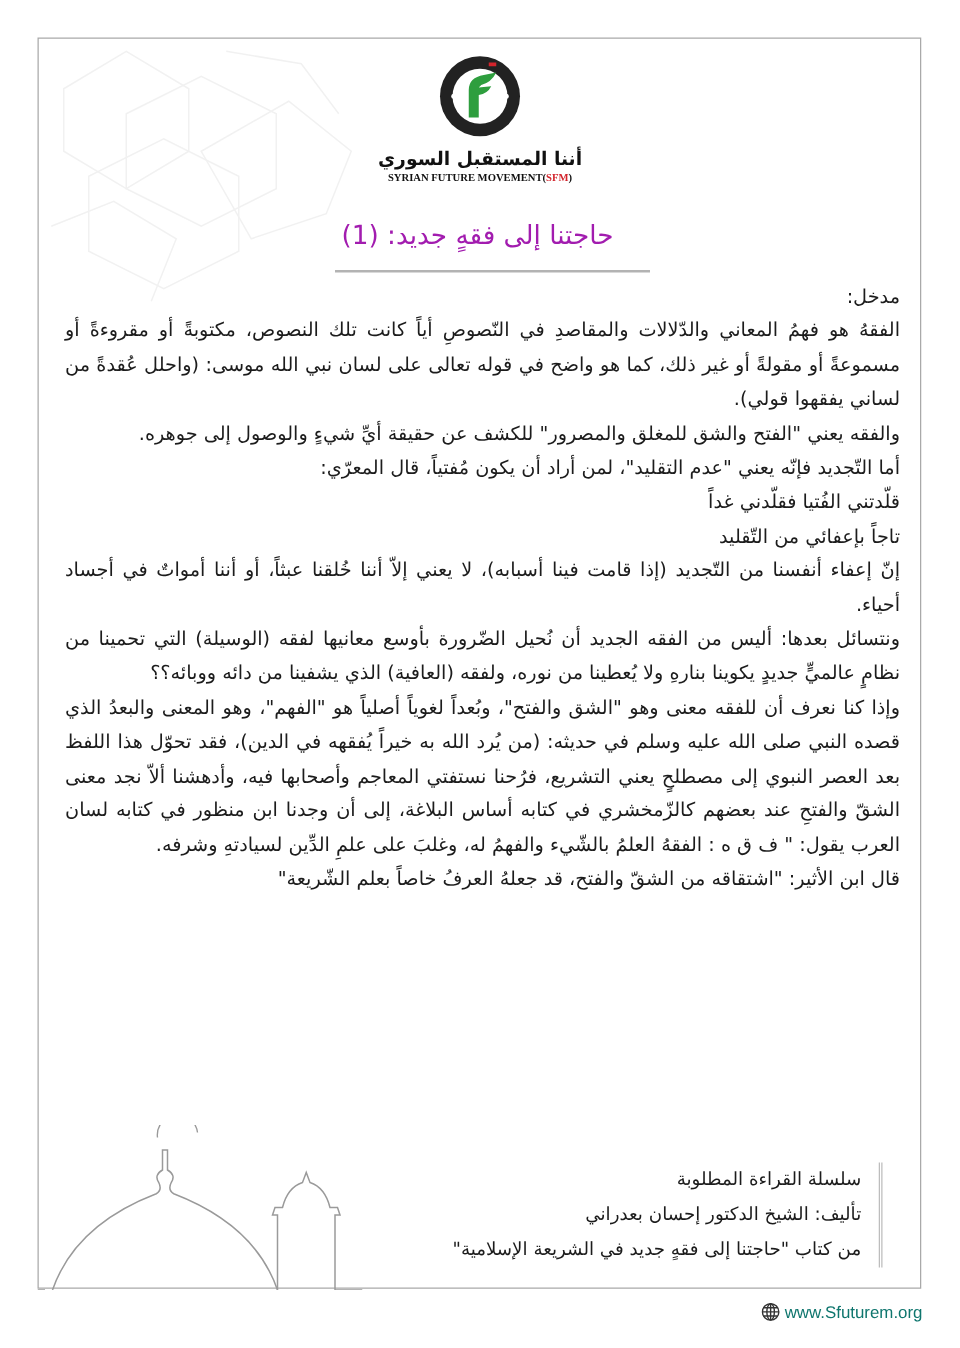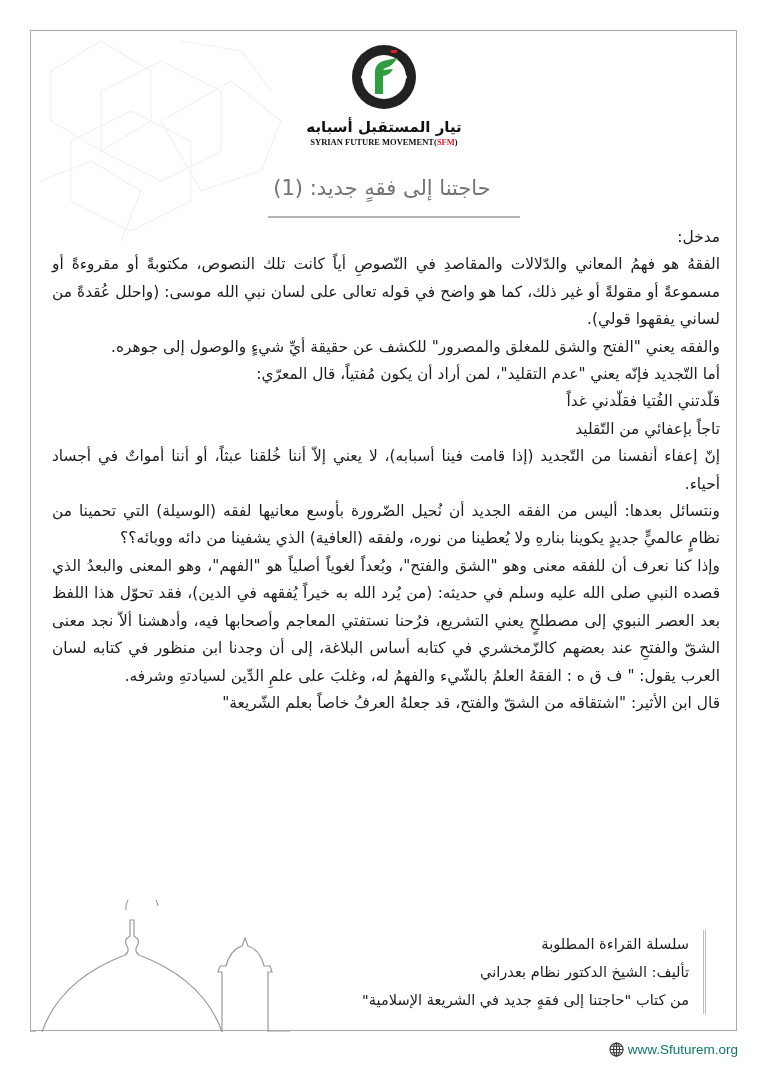--- a/index.html
+++ b/index.html
@@ -7,21 +7,21 @@
          font-family: "DejaVu Sans", sans-serif; color: #1a1a1a; }
   .page-frame { position: absolute; left: 30px; top: 30px; width: 707px; height: 1001px;
                 border: 1px solid #a9a9a9; box-sizing: border-box; background: #fff; }
   .pattern { position: absolute; left: 31px; top: 31px; width: 260px; height: 220px; opacity: 0.55; }
   .logo-wrap { position: absolute; left: 0; right: 0; top: 44px; text-align: center; }
   .logo { width: 66px; height: 66px; margin: 0 auto; }
   .org-ar { font-size: 15px; font-weight: bold; direction: rtl; margin-top: 4px; color: #111; letter-spacing: 0.3px; }
   .org-en { font-family: "Liberation Serif", serif; font-size: 8.5px; font-weight: bold; margin-top: 1px; color: #111; }
   .org-en .sfm { color: #d3242c; }
   .title { position: absolute; left: 240px; width: 284px; top: 176px; text-align: center;
-           font-size: 21px; direction: rtl; color: #737373; }
+           font-size: 21px; direction: rtl; color: #a21caf; }
   .title-rule { position: absolute; left: 268px; width: 252px; top: 216px; height: 2px; background: #b3b3b3; }
   .body-text { position: absolute; left: 52px; width: 668px; top: 224px; direction: rtl; text-align: right;
                font-size: 15.4px; line-height: 27.4px; color: #1c1c1c; }
   .body-text p { margin: 0; }
   .justify { text-align: justify; text-align-last: right; }
   .credits { position: absolute; right: 62px; top: 930px; direction: rtl; text-align: right;
              font-size: 14.6px; line-height: 28px; color: #1c1c1c; padding-right: 14px;
              border-right: 3px double #bdbdbd; margin-left: 37px; }
   .credits p { margin: 0; }
   .mosque { position: absolute; left: 30px; top: 900px; width: 260px; height: 132px; }
@@ -45,21 +45,21 @@
 
 <div class="logo-wrap">
   <svg class="logo" viewBox="0 0 66 66">
     <circle cx="33" cy="33" r="32" fill="#222"></circle>
     <circle cx="33" cy="33" r="22" fill="#fff"></circle>
     <path d="M24 50 L24 28 Q24 18 36 16 L46 14 Q42 22 34 24 L32 26 L42 25 Q39 31 32 32 L32 50 Z" fill="#2e9e3e"></path>
     <circle cx="12" cy="33" r="2" fill="#fff"></circle>
     <circle cx="54" cy="33" r="2" fill="#fff"></circle>
     <rect x="40" y="6" width="6" height="3" fill="#d3242c"></rect>
   </svg>
-  <div class="org-ar">تيار المستقبل أسبابه</div>
+  <div class="org-ar">أننا المستقبل السوري</div>
   <div class="org-en"><span>SYRIAN FUTURE MOVEMENT(</span><span class="sfm">SFM</span><span>)</span></div>
 </div>
 
 <div class="title">حاجتنا إلى فقهٍ جديد: (1)</div>
 <div class="title-rule"></div>
 
 <div class="body-text">
   <p>مدخل:</p>
   <p class="justify">الفقهُ هو فهمُ المعاني والدّلالات والمقاصدِ في النّصوصِ أياً كانت تلك النصوص، مكتوبةً أو مقروءةً أو مسموعةً أو مقولةً أو غير ذلك، كما هو واضح في قوله تعالى على لسان نبي الله موسى: (واحلل عُقدةً من لساني يفقهوا قولي).</p>
   <p class="justify">والفقه يعني "الفتح والشق للمغلق والمصرور" للكشف عن حقيقة أيِّ شيءٍ والوصول إلى جوهره.</p>
@@ -74,21 +74,21 @@
 
 <svg class="mosque" viewBox="0 0 260 132" fill="none" stroke="#9a9a9a" stroke-width="1.2">
   <path d="M0 132 L6 132"></path>
   <path d="M12 132 Q30 80 95 55 Q100 52 97 46 Q93 40 100 36 L100 20 L104 20 L104 36 Q111 40 107 46 Q104 52 109 55 Q174 80 192 132"></path>
   <path d="M128 6 A14 14 0 1 0 96 10 A11 11 0 1 1 128 6 Z" stroke-width="1.1"></path>
   <path d="M192 132 L192 72 L188 72 L190 66 L196 66 Q200 50 212 46 L215 38 L218 46 Q230 50 234 66 L240 66 L242 72 L238 72 L238 132 L260 132"></path>
 </svg>
 
 <div class="credits">
   <p>سلسلة القراءة المطلوبة</p>
-  <p>تأليف: الشيخ الدكتور نظام بعدراني</p>
+  <p>تأليف: الشيخ الدكتور إحسان بعدراني</p>
   <p>من كتاب "حاجتنا إلى فقهٍ جديد في الشريعة الإسلامية"</p>
 </div>
 
 <div class="footer">
   <svg class="globe" viewBox="0 0 16 16" fill="none" stroke="#333" stroke-width="1.2">
     <circle cx="8" cy="8" r="7"></circle>
     <ellipse cx="8" cy="8" rx="3.2" ry="7"></ellipse>
     <path d="M1 8 H15 M2 4.5 H14 M2 11.5 H14 M8 1 V15"></path>
   </svg>
   <span>www.Sfuturem.org</span>

